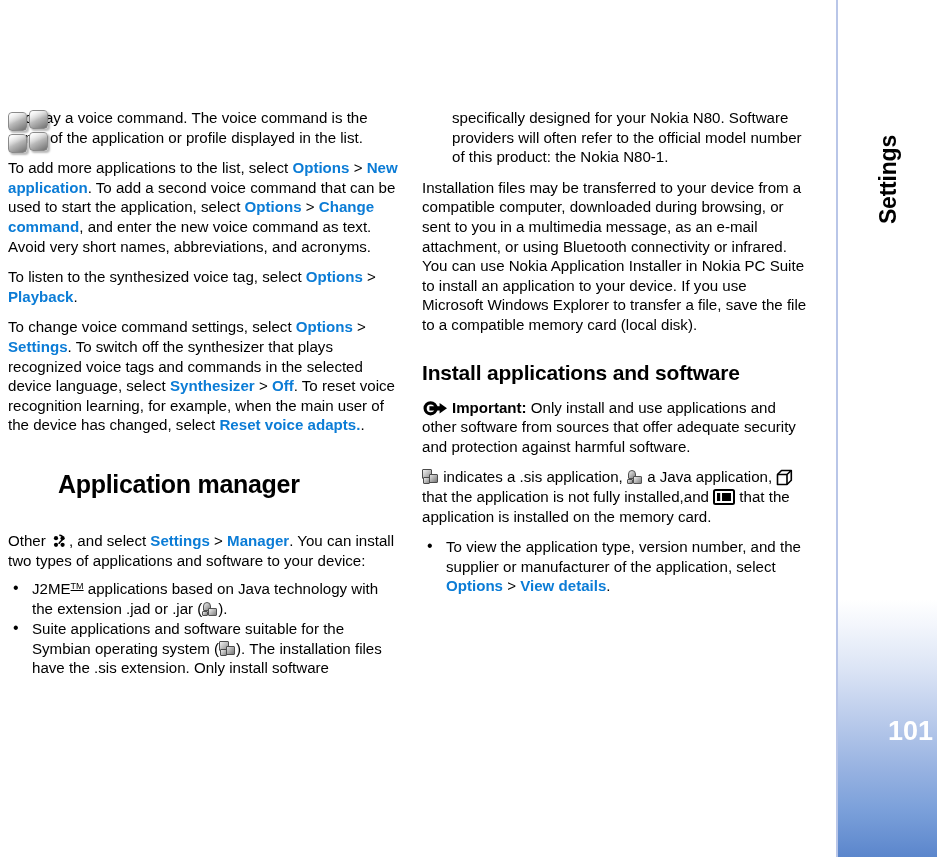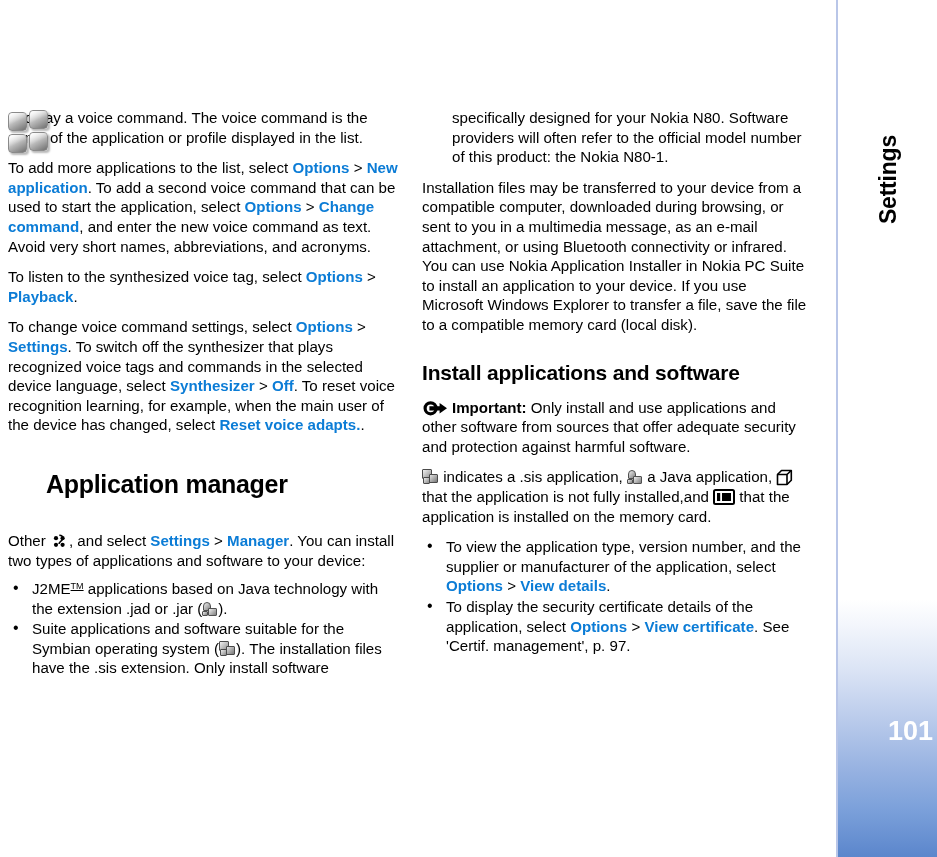--- a/index.html
+++ b/index.html
@@ -100,21 +100,21 @@
   .section-head {
     display: flex;
     align-items: center;
     margin: 26px 0 22px 0;
     min-height: 48px;
   }
   .section-head .head-text {
     font-size: 25px;
     font-weight: bold;
     letter-spacing: -0.3px;
-    margin-left: 38px;
+    margin-left: 50px;
     line-height: 1;
   }
   h2.sub-head {
     font-size: 21px;
     font-weight: bold;
     letter-spacing: -0.2px;
     margin: 26px 0 14px 0;
     line-height: 1.1;
   }
 
@@ -318,21 +318,20 @@
           </svg></span><span> that the application is not fully installed,and </span><span class="ico ico-card"><svg width="22" height="16" viewBox="0 0 22 16">
             <rect x="1" y="1" width="20" height="14" rx="1.5" fill="#fff" stroke="#000" stroke-width="2"></rect>
             <rect x="4" y="4" width="3.2" height="8" fill="#000"></rect>
             <path d="M9 4 H18 V12 H9 Z" fill="#000"></path>
             <path d="M18 3.2 L18 12.8" stroke="#fff" stroke-width="0"></path>
           </svg></span><span> that the application is installed on the memory card.</span></p>
 
 
     <ul class="bullets">
       <li><span>To view the application type, version number, and the supplier or manufacturer of the application, select </span><span class="lnk">Options</span><span class="gt"> &gt; </span><span class="lnk">View details</span><span>.</span></li>
-      <li><span>To display the security certificate details of the application, select </span><span class="lnk">Options</span><span class="gt"> &gt; </span><span class="lnk">View certificate</span><span>. See 'Certif. management', p. 97.</span></li>
     </ul>
   </div>
 
   <div class="sidebar">
     <div class="sidebar-inner">
       <div class="chapter-label">Settings</div>
       <div class="page-number">101</div>
     </div>
   </div>
 

